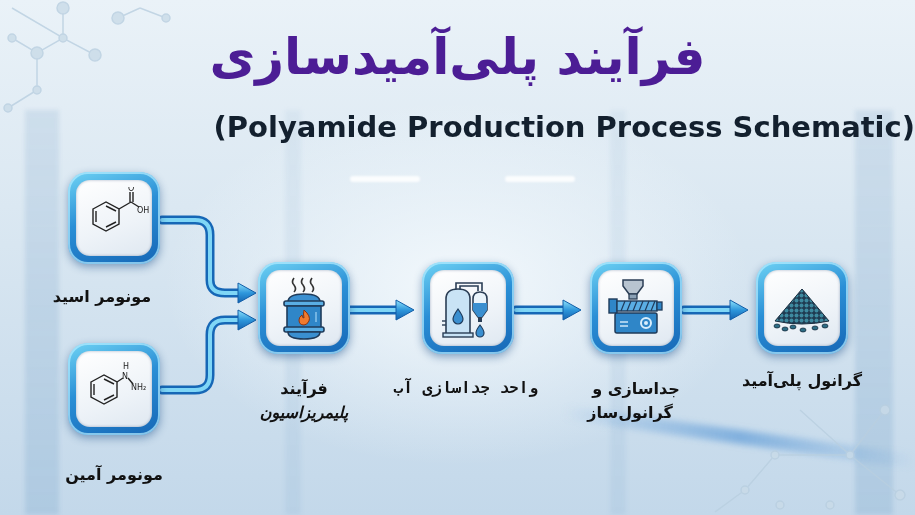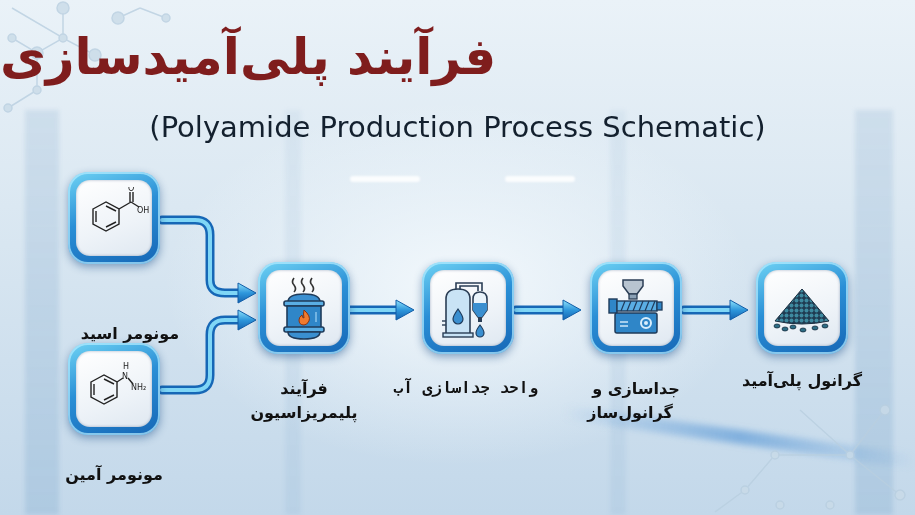--- a/index.html
+++ b/index.html
@@ -11,28 +11,28 @@
       radial-gradient(ellipse 420px 260px at 50% 55%, #f2f8fc 0%, rgba(242,248,252,0) 70%),
       linear-gradient(180deg, #eaf2f8 0%, #dbe8f2 40%, #cfe0ee 70%, #c3d8ea 100%);
   }
   .bg-layer { position: absolute; inset: 0; pointer-events: none; }
   .pillar { position: absolute; top: 110px; bottom: 0; background: linear-gradient(180deg, rgba(170,196,220,0.35), rgba(150,185,215,0.45)); filter: blur(2px); }
   .light { position: absolute; height: 6px; background: rgba(255,255,255,0.85); border-radius: 3px; filter: blur(1px); }
   .floor-streak { position: absolute; height: 14px; background: linear-gradient(90deg, rgba(70,140,210,0) , rgba(70,140,210,0.55), rgba(70,140,210,0)); transform: rotate(8deg); filter: blur(3px); }
 
   .title-fa {
     position: absolute; left: 0; right: 0; top: 28px;
-    text-align: left; direction: rtl;
+    text-align: center; direction: rtl;
     font-family: "DejaVu Sans", sans-serif; font-weight: bold;
-    font-size: 50px; color: #7f1d1d; letter-spacing: 0;
+    font-size: 50px; color: #4c1d95; letter-spacing: 0;
   }
   .title-en {
     position: absolute; left: 0; right: 0; top: 110px;
-    text-align: center;
-    font-family: "DejaVu Sans", sans-serif; font-weight: normal;
+    text-align: right;
+    font-family: "DejaVu Sans", sans-serif; font-weight: bold;
     font-size: 29px; color: #13202e;
   }
 
   .node {
     position: absolute; width: 92px; height: 92px;
     border-radius: 20px;
     background: linear-gradient(160deg, #6fd3f4 0%, #2a8fd6 45%, #1667b6 100%);
     box-shadow: 0 3px 8px rgba(20,70,130,0.45), inset 0 0 0 2px rgba(180,235,255,0.7);
   }
   .node-inner {
@@ -139,21 +139,21 @@
         <line x1="40" y1="22" x2="52" y2="15"></line>
         <line x1="51" y1="15" x2="51" y2="5"></line>
         <line x1="54" y1="15" x2="54" y2="5"></line>
         <line x1="52" y1="15" x2="60" y2="20"></line>
       </g>
       <text x="49" y="4" font-size="8" font-family="DejaVu Sans, sans-serif" fill="#222">O</text>
       <text x="58" y="26" font-size="8" font-family="DejaVu Sans, sans-serif" fill="#222">OH</text>
     </svg>
   </div>
 </div>
-<div class="label" style="left:70px;top:286px;width:120px;margin-top:37px;">مونومر اسید</div>
+<div class="label" style="left:42px;top:286px;width:120px;">مونومر اسید</div>
 
 <div class="node" style="left:68px;top:343px;">
   <div class="node-inner">
     <svg width="70" height="62" viewBox="0 0 70 62">
       <g stroke="#222" stroke-width="1.4" fill="none">
         <polygon points="12,24 25,17 38,24 38,39 25,46 12,39"></polygon>
         <line x1="15" y1="26" x2="15" y2="37"></line>
         <line x1="25" y1="42" x2="35" y2="37"></line>
         <line x1="25" y1="21" x2="35" y2="26"></line>
         <line x1="38" y1="24" x2="44" y2="20"></line>
@@ -179,21 +179,21 @@
       <rect x="8" y="25" width="40" height="5" rx="2" fill="#5aaee4" stroke="#1f3b5a" stroke-width="1.6"></rect>
       <rect x="11" y="30" width="34" height="22" fill="#2f86c8" stroke="#1f3b5a" stroke-width="1.6"></rect>
       <rect x="8" y="51" width="40" height="5" rx="2" fill="#5aaee4" stroke="#1f3b5a" stroke-width="1.6"></rect>
       <path d="M12,56 Q12,63 28,63 Q44,63 44,56 Z" fill="#3a8fd0" stroke="#1f3b5a" stroke-width="1.6"></path>
       <path d="M28,34 q7,6 5,11 q-2,4 -5,4 q-5,0 -5,-5 q0,-3 3,-5 q0,3 2,3 q-1,-4 0,-8 z" fill="#f07a2e" stroke="#8a3310" stroke-width="1"></path>
       <line x1="40" y1="36" x2="40" y2="46" stroke="#9fd4f5" stroke-width="1.2"></line>
     </svg>
   </div>
 </div>
 <div class="label" style="left:244px;top:378px;width:120px;">فرآیند</div>
-<div class="label" style="left:244px;top:402px;width:120px;">پلیمریزاسیون</div>
+<div class="label" style="left:244px;top:402px;width:120px;font-style:italic;">پلیمریزاسیون</div>
 
 <div class="node" style="left:422px;top:262px;">
   <div class="node-inner">
     <svg width="60" height="62" viewBox="0 0 60 62">
       <g stroke="#2b3e55" stroke-width="1.6" fill="none">
         <path d="M18,14 V6 H44 V14"></path>
         <path d="M22,14 V9 H40 V14"></path>
       </g>
       <path d="M8,58 V22 Q8,12 20,12 Q32,12 32,22 V58 Z" fill="#c9e3f5" stroke="#2b3e55" stroke-width="1.6"></path>
       <rect x="5" y="56" width="30" height="4" fill="#c9e3f5" stroke="#2b3e55" stroke-width="1.4"></rect>

